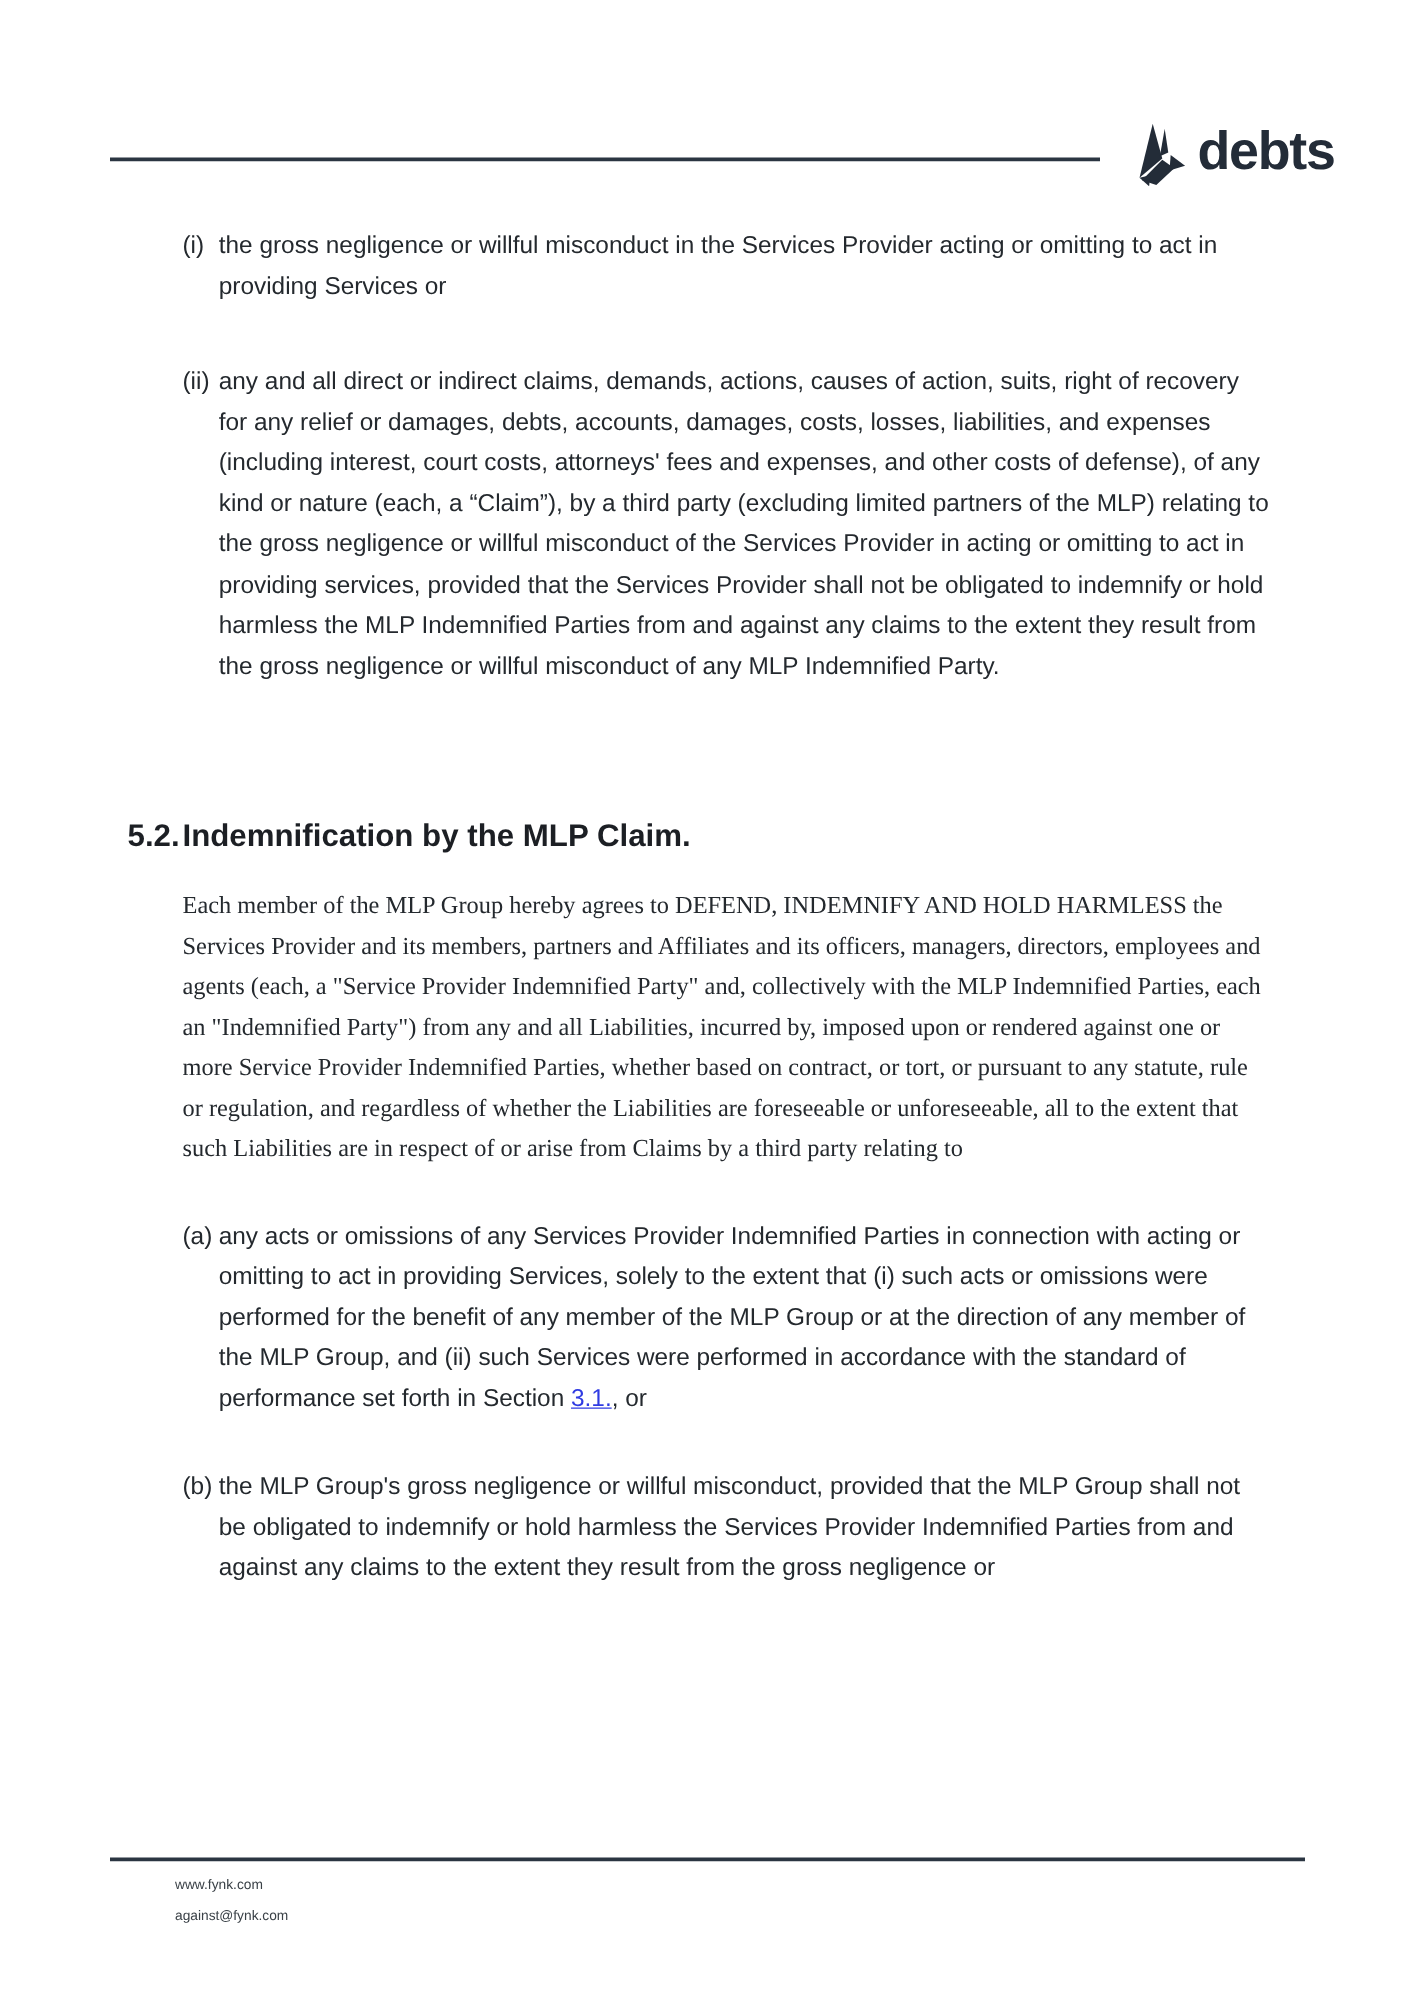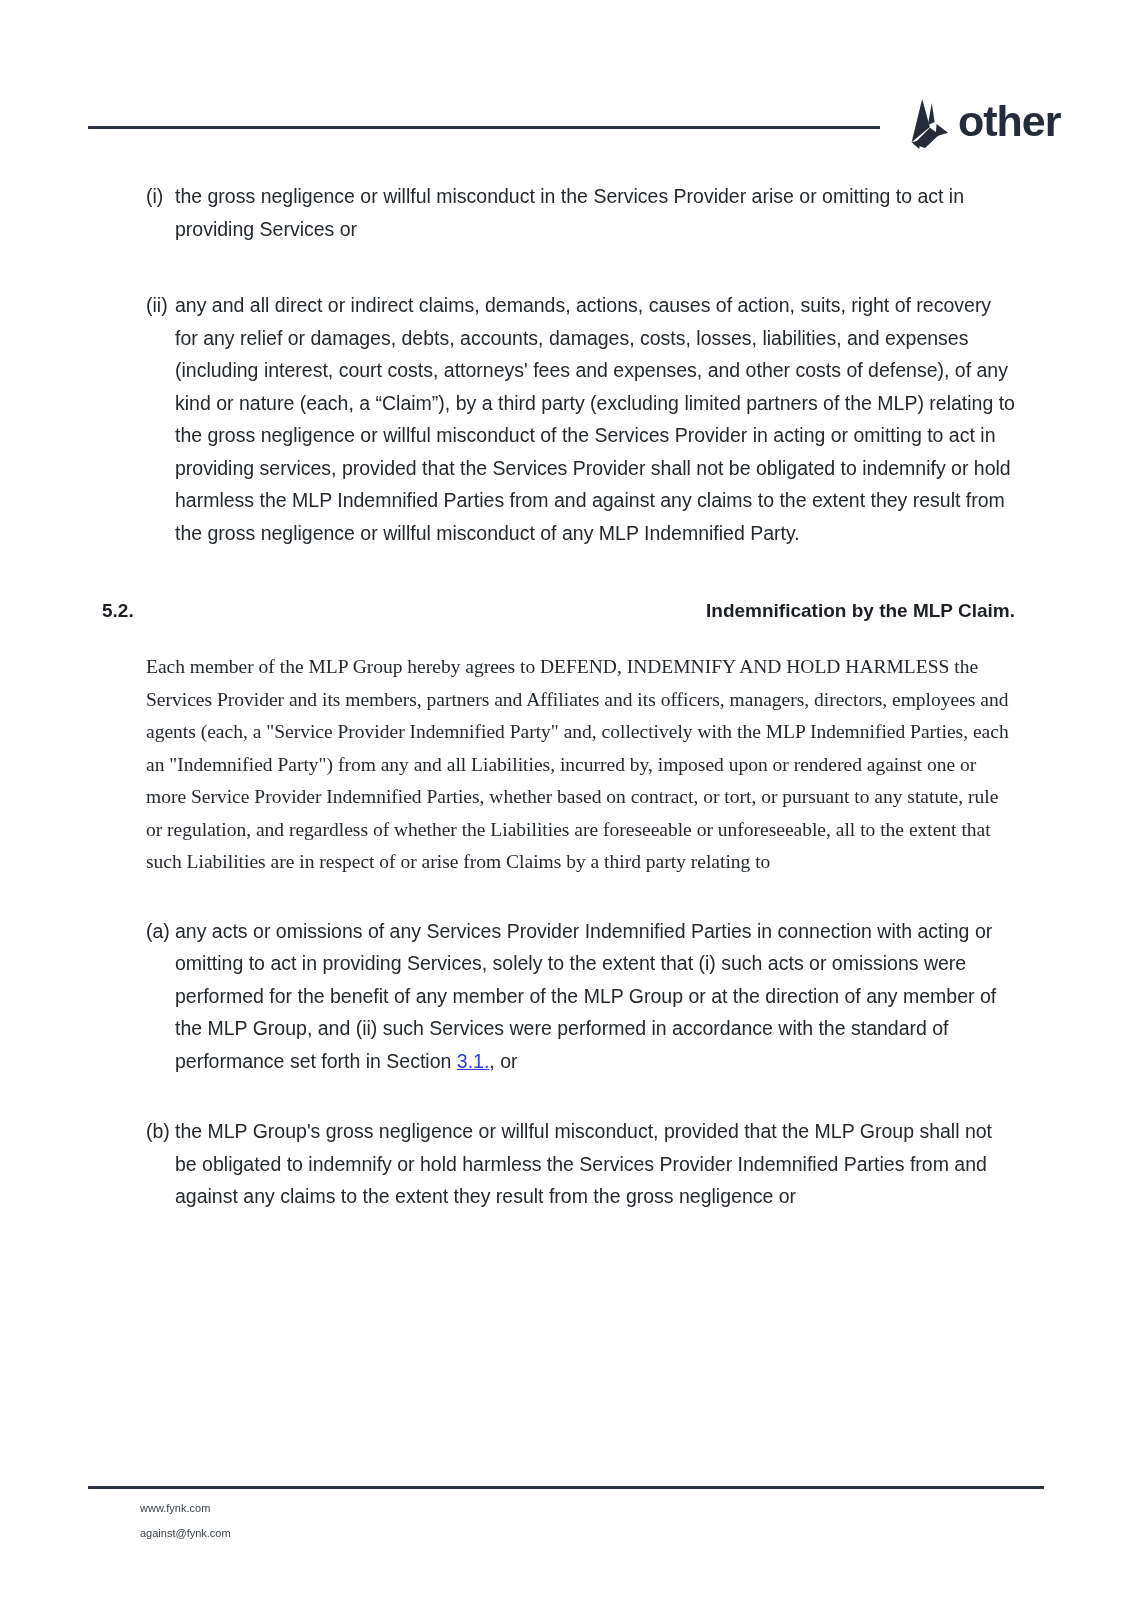--- a/index.html
+++ b/index.html
@@ -47,26 +47,25 @@
     position: relative;
     padding-left: 29px;
   }
   .marker {
     position: absolute;
     left: 0; top: 0;
   }
   .item-ii { margin-top: 44px; }
   .heading {
     position: relative;
-    margin-top: 48px;
-    font-size: 19px;
+    margin-top: 106px;
+    font-size: 25px;
     font-weight: 700;
     color: #1C1F24;
     line-height: 28px;
-    text-align: right;
   }
   .h-num {
     position: absolute;
     left: -44px; top: 0;
   }
   .para { margin: 26px 0 0 0; font-family: Liberation Serif, serif; }
   .item-a { margin-top: 36px; }
   .item-b { margin-top: 38px; }
   .link {
     color: #2F3BE2;
@@ -99,28 +98,28 @@
       <svg width="46" height="56" viewBox="0 0 96 108" xmlns="http://www.w3.org/2000/svg">
         <g fill="#232C38">
           <polygon points="40,2 56,60 18,92"></polygon>
           <polygon points="60,10 66,50 52,56"></polygon>
           <polygon points="22,96 56,62 76,76 46,104"></polygon>
           <polygon points="70,54 94,72 68,80"></polygon>
           <polygon points="18,92 34,106 36,88"></polygon>
         </g>
       </svg>
     </span>
-    <span class="logo-text">other</span>
+    <span class="logo-text">debts</span>
   </div>
 
   <div class="content">
 
     <div class="list-item item-i">
       <span class="marker">(i)</span>
-      <span class="text">the gross negligence or willful misconduct in the Services Provider arise or omitting to act in providing Services or</span>
+      <span class="text">the gross negligence or willful misconduct in the Services Provider acting or omitting to act in providing Services or</span>
     </div>
 
     <div class="list-item item-ii">
       <span class="marker">(ii)</span>
       <span class="text">any and all direct or indirect claims, demands, actions, causes of action, suits, right of recovery for any relief or damages, debts, accounts, damages, costs, losses, liabilities, and expenses (including interest, court costs, attorneys' fees and expenses, and other costs of defense), of any kind or nature (each, a “Claim”), by a third party (excluding limited partners of the MLP) relating to the gross negligence or willful misconduct of the Services Provider in acting or omitting to act in providing services, provided that the Services Provider shall not be obligated to indemnify or hold harmless the MLP Indemnified Parties from and against any claims to the extent they result from the gross negligence or willful misconduct of any MLP Indemnified Party.</span>
     </div>
 
     <div class="heading">
       <span class="h-num">5.2.</span>
       <span class="h-title">Indemnification by the MLP Claim.</span>

